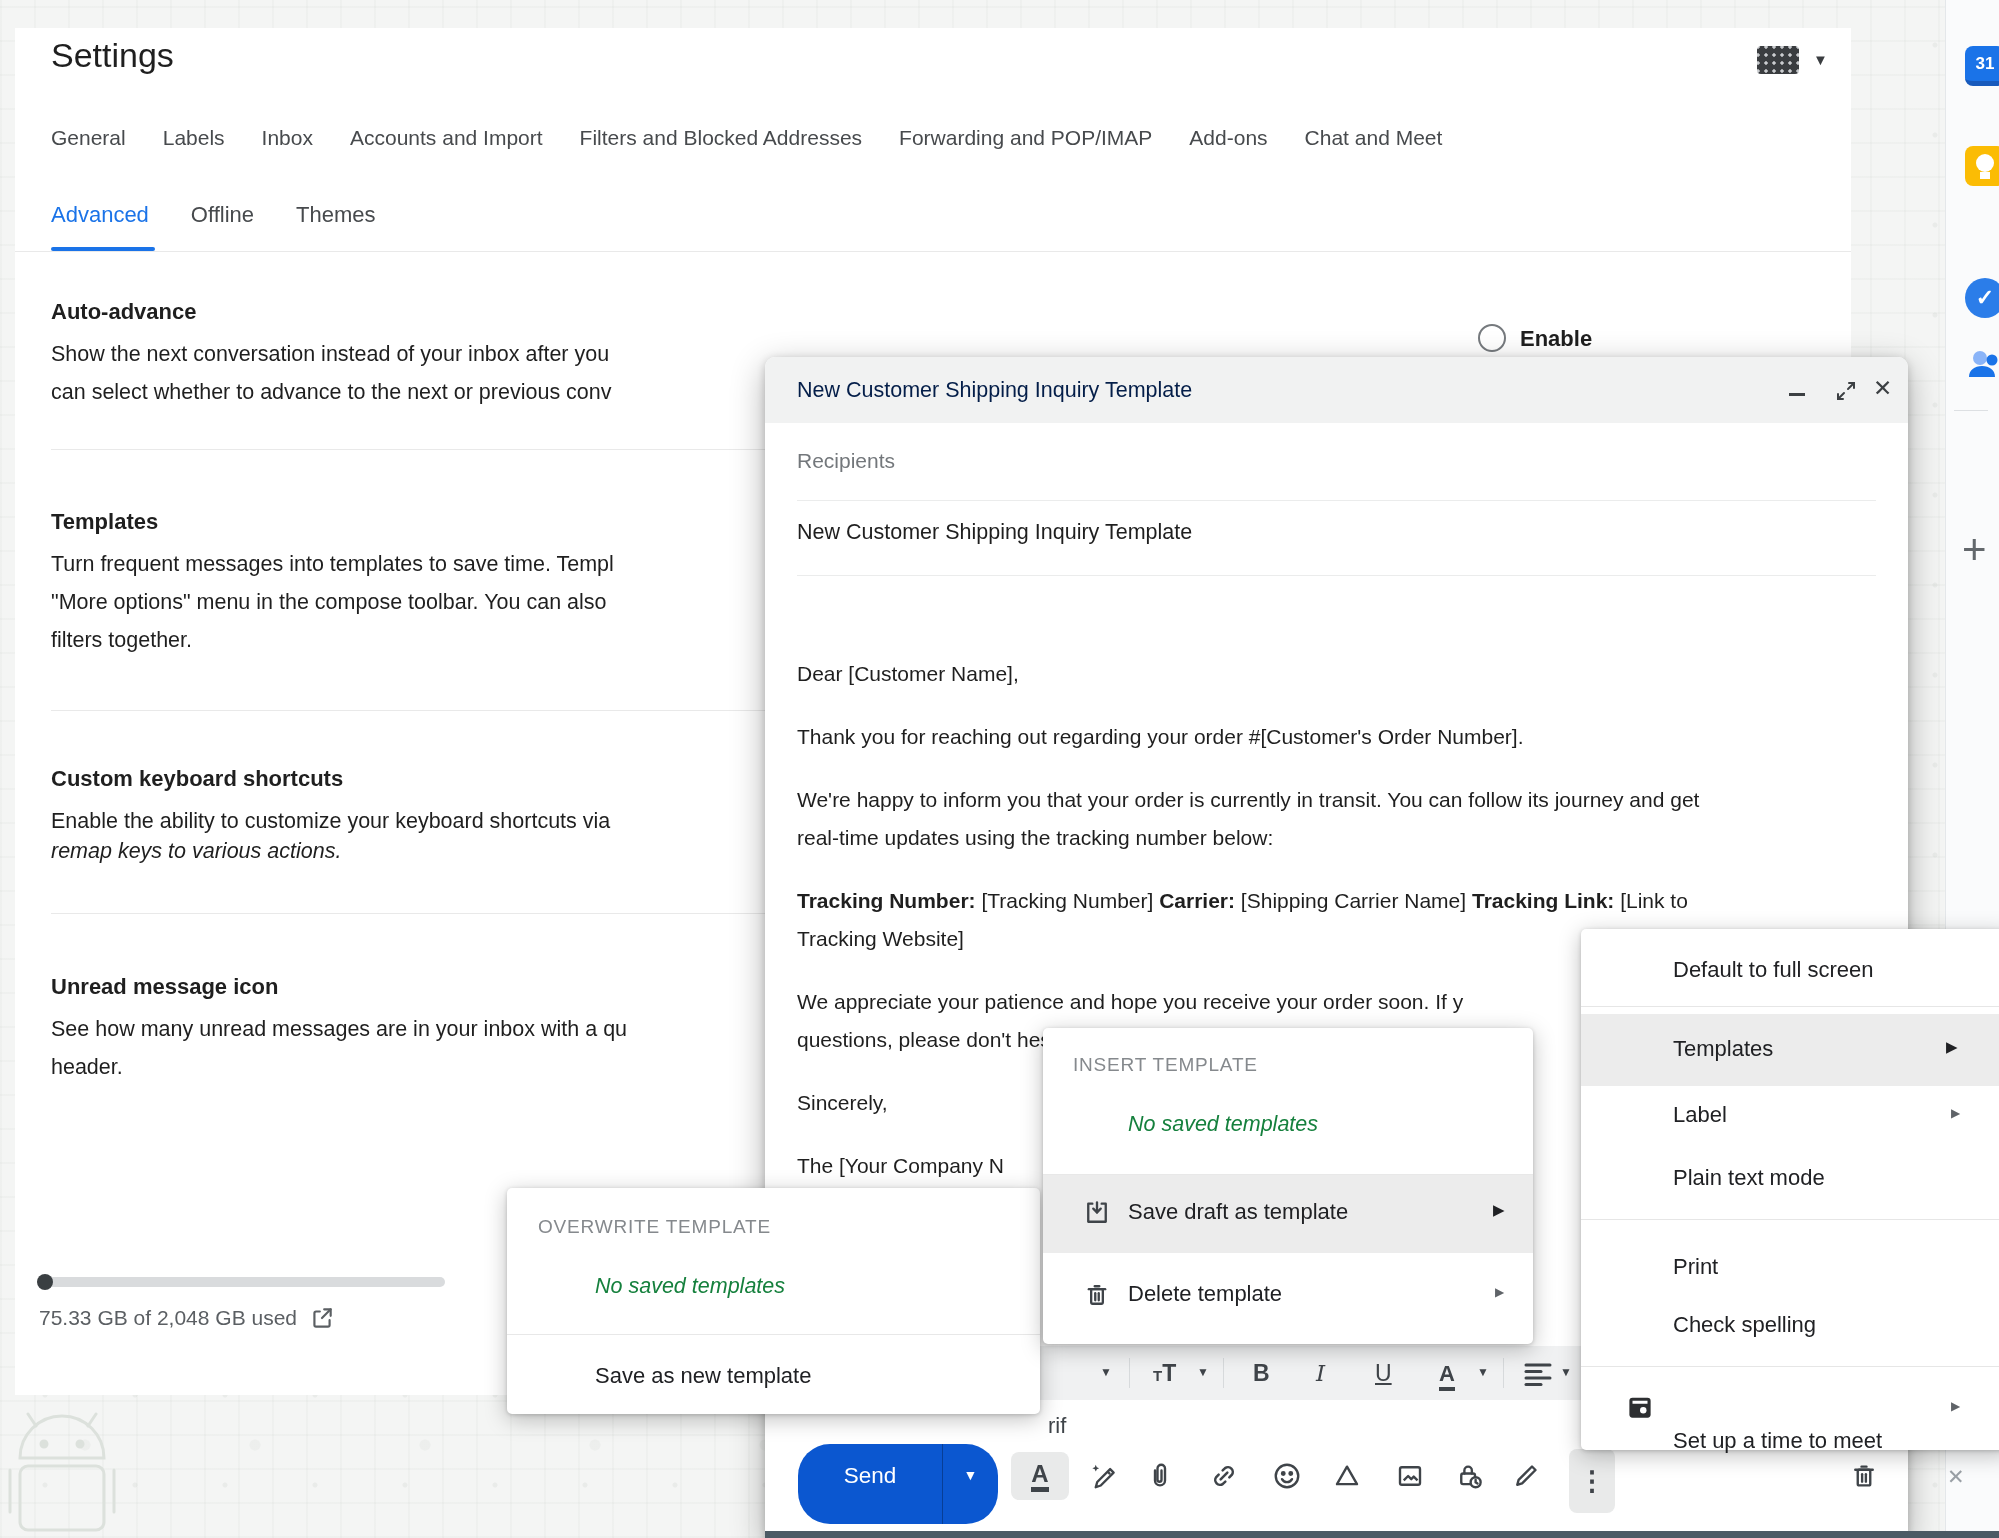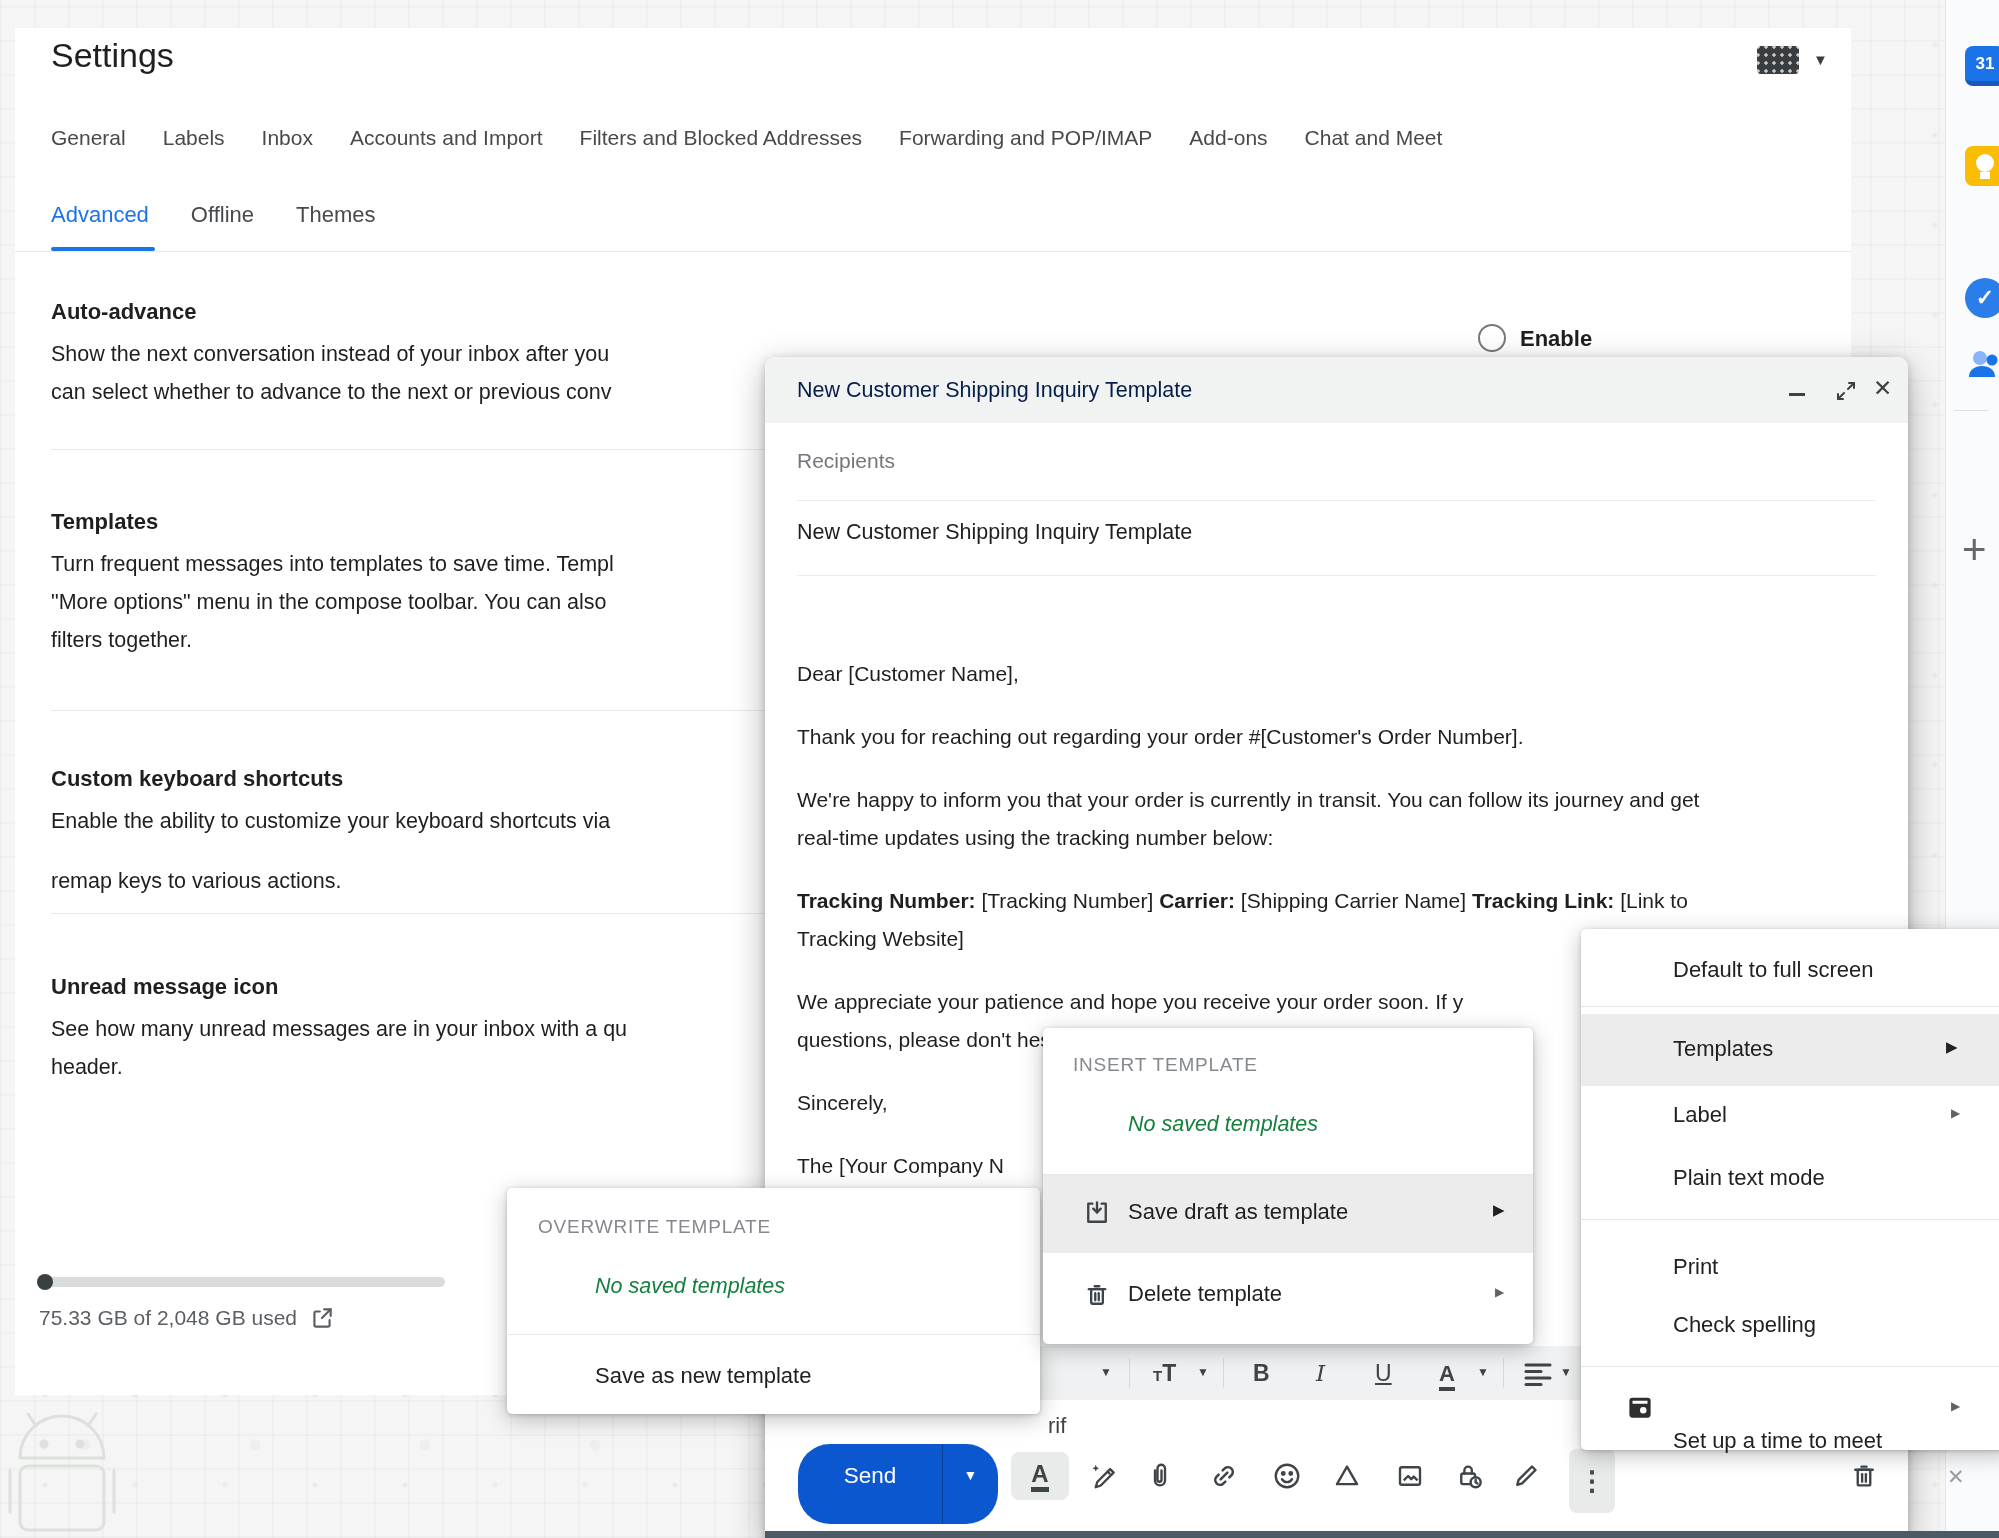--- a/index.html
+++ b/index.html
@@ -136,21 +136,21 @@
     <div class="abs hdiv" style="left:36px;top:421px;width:1100px;"></div>
 
     <div class="abs sec-h" style="left:36px;top:475px;">Templates</div>
     <div class="abs sec-line" style="left:36px;top:517px;">Turn frequent messages into templates to save time. Templ</div>
     <div class="abs sec-line" style="left:36px;top:555px;">"More options" menu in the compose toolbar. You can also</div>
     <div class="abs sec-line" style="left:36px;top:593px;">filters together.</div>
     <div class="abs hdiv" style="left:36px;top:682px;width:1100px;"></div>
 
     <div class="abs sec-h" style="left:36px;top:732px;">Custom keyboard shortcuts</div>
     <div class="abs sec-line" style="left:36px;top:774px;">Enable the ability to customize your keyboard shortcuts via</div>
-    <div class="abs sec-line" style="left:36px;top:834px;">remap keys to various actions.</div>
+    <div class="abs sec-line" style="left:36px;top:804px;font-style:italic;">remap keys to various actions.</div>
     <div class="abs hdiv" style="left:36px;top:885px;width:1100px;"></div>
 
     <div class="abs sec-h" style="left:36px;top:940px;">Unread message icon</div>
     <div class="abs sec-line" style="left:36px;top:982px;">See how many unread messages are in your inbox with a qu</div>
     <div class="abs sec-line" style="left:36px;top:1020px;">header.</div>
 
     <div class="abs stor-bar" style="left:30px;top:1249px;"></div>
     <div class="abs stor-dot" style="left:22px;top:1246px;"></div>
     <div class="abs stor-text" style="left:24px;top:1277px;">
       <span>75.33 GB of 2,048 GB used</span>

